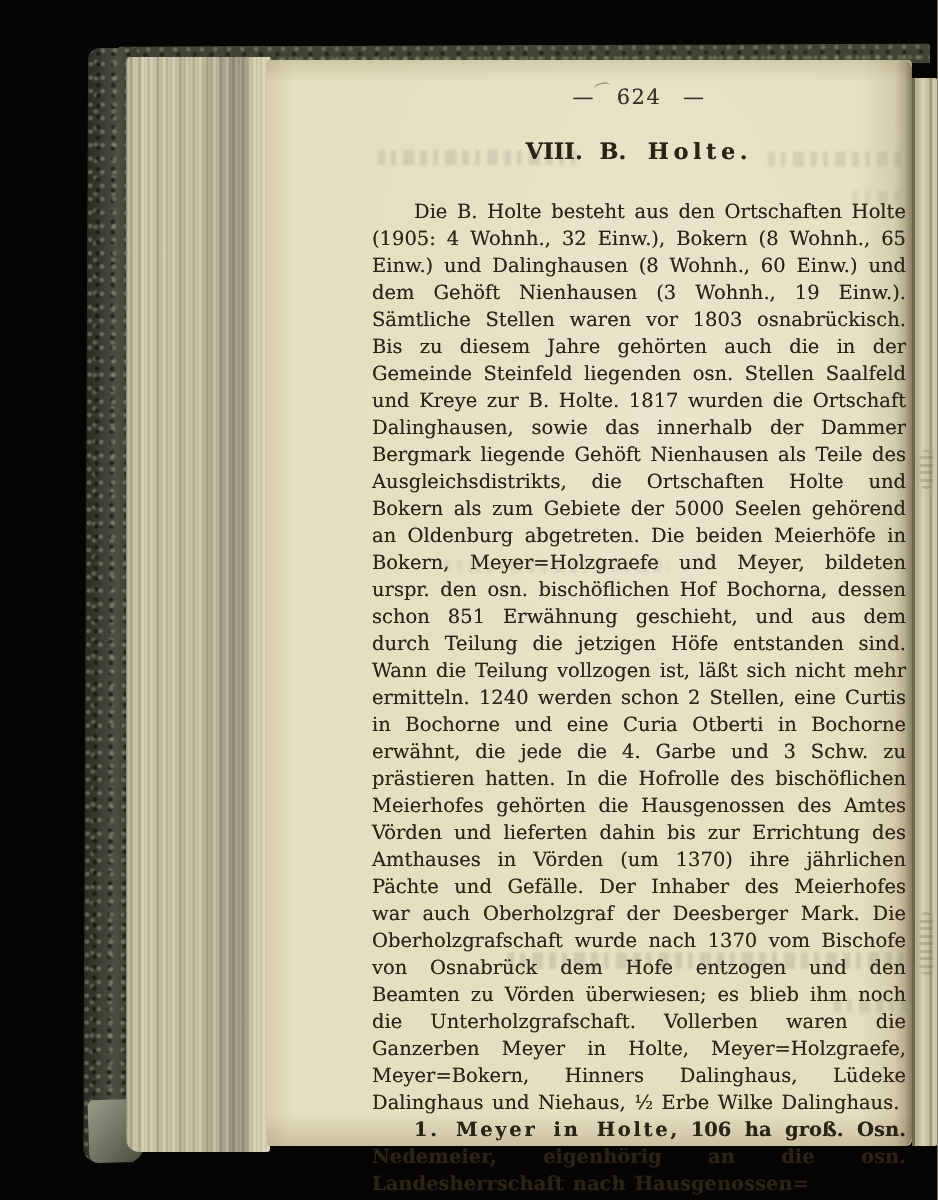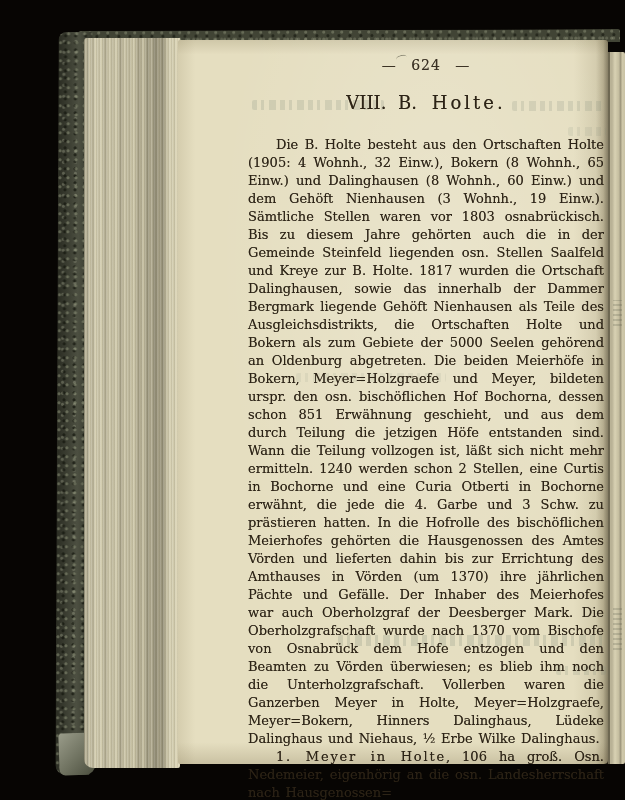--- a/index.html
+++ b/index.html
@@ -1,18 +1,18 @@
 <!DOCTYPE html>
 <html lang="de" style="--paper: #e5dec0; --ink: #2c2316; --cover: #414435; --bg: #070503;"><head>
 <meta charset="utf-8">
 <style>
   :root{
     --paper:#e5dec0; --ink:#2c2316; --cover:#414435; --bg:#070503;
   }
-  *{box-sizing:border-box; margin:0; padding:0;}
+  *{box-sizing:border-box; margin:0; padding:0;border-radius:26px;}
   html,body{width:625px; height:800px; overflow:hidden;}
   body{
     background:var(--bg);
     font-family:"DejaVu Serif", serif;
     position:relative;
   }
   .scene{position:absolute; inset:0;}
 
   
   .cover-top{
@@ -93,29 +93,29 @@
   .text-block{
     position:absolute; left:248px; top:40px; width:356px;
     color:var(--ink);
     text-shadow:0 0 .4px rgba(44,35,22,.55);
   }
   .page-number{
     margin:17px 0 19px; text-align:center;
     font-size:14px; letter-spacing:1px; word-spacing:9px; color:#3a3124;
   }
   .heading{
-    text-align:center; font-size:18px; font-weight:normal;
+    text-align:center; font-size:15px; font-weight:bold;
     word-spacing:6px; margin-bottom:8px;
   }
   .heading .sperr{letter-spacing:3px; margin-left:3px;}
   .para{
     font-size:13px; line-height:18px; text-align:justify;
     text-indent:28px; word-spacing:1.5px;margin-top:23px;
   }
-  .para + .para{margin-top:0;}
+  .para + .para{margin-top:0;font-weight:bold;}
   .lead-sperr{letter-spacing:1.8px;}
 
   
   .ghost{
     position:absolute; height:10px; border-radius:2px;
     color:#7d8878;
     background:repeating-linear-gradient(90deg,
       currentColor 0 5px, transparent 5px 9px,
       currentColor 9px 12px, transparent 12px 17px,
       currentColor 17px 24px, transparent 24px 28px);

